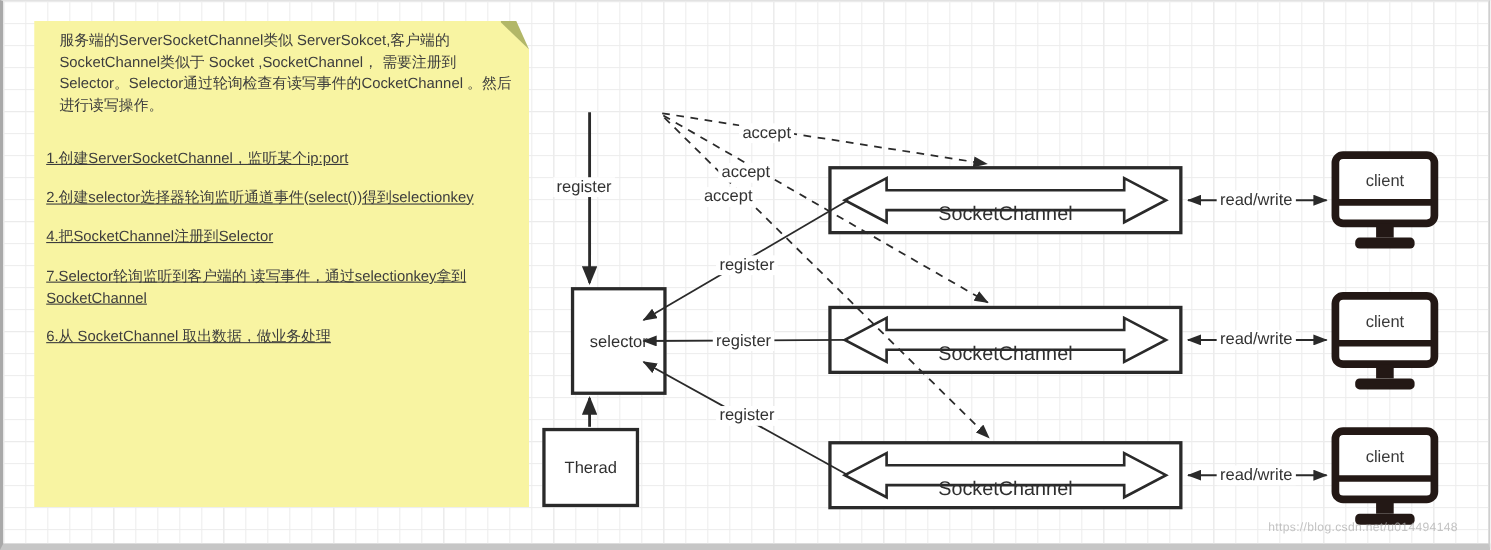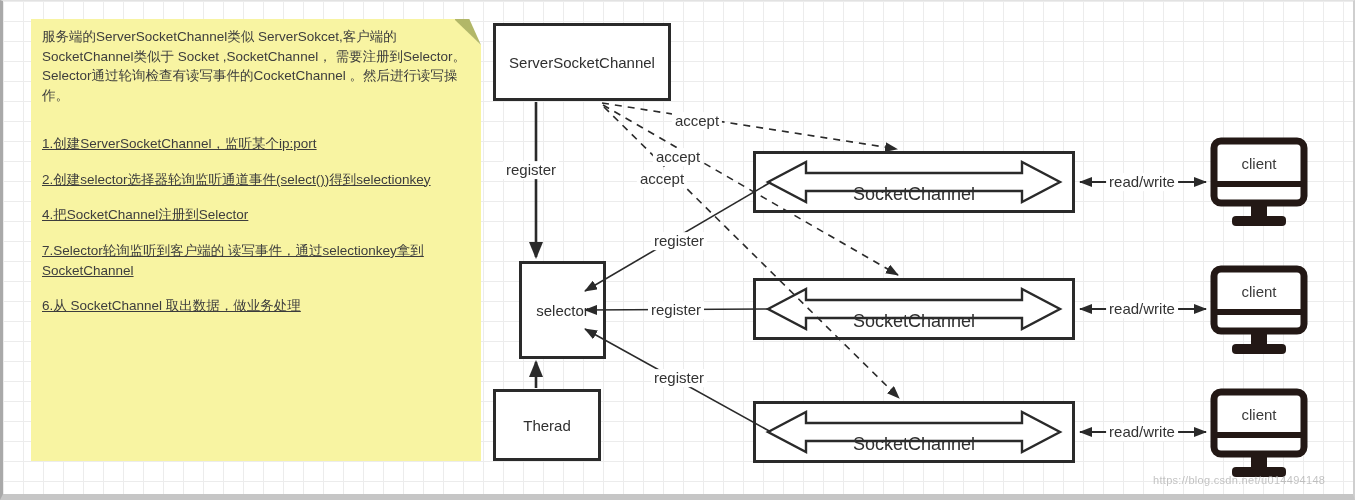--- a/index.html
+++ b/index.html
@@ -29,21 +29,21 @@
     background:#f8f4a2;
     clip-path:polygon(0 0, 424px 0, 450px 26px, 450px 442px, 0 442px);
     padding:8px 11px 0 11px;
     font-size:13.5px;line-height:1.46;color:#3d3d3d;
   }
   .note-fold{
     position:absolute;left:452px;top:18px;width:26px;height:26px;z-index:2;
     background:#b2b768;
     clip-path:polygon(0 0, 55% 0, 100% 100%, 0 4%);
   }
-  .note p{margin:0 0 28px 0;}
+  .note p{margin:0 0 28px 12px;}
   .note ul{list-style:none;margin:0;padding:0;}
   .note li{margin:16px 0 14px 0;text-decoration:underline;}
   
   .dbox{
     position:absolute;z-index:2;background:#fff;border:3px solid #2a2a2a;
     display:flex;align-items:center;justify-content:center;
     font-size:15px;color:#2f2f2f;text-align:center;
   }
   .chan{
     position:absolute;z-index:2;background:#fff;border:3px solid #2a2a2a;
@@ -77,27 +77,24 @@
     <ul>
       <li>1.创建ServerSocketChannel，监听某个ip:port</li>
       <li>2.创建selector选择器轮询监听通道事件(select())得到selectionkey</li>
       <li>4.把SocketChannel注册到Selector</li>
       <li>7.Selector轮询监听到客户端的 读写事件，通过selectionkey拿到SocketChannel</li>
       <li>6.从 SocketChannel 取出数据，做业务处理</li>
     </ul>
   </div>
   <div class="note-fold"></div>
 
-  <div class="dbox" style="left:490px;top:22px;width:178px;height:78px;">
-    <span>ServerSocketChannel</span>
-  </div>
   <div class="dbox" style="left:516px;top:260px;width:87px;height:98px;">
     <span>selector</span>
   </div>
-  <div class="dbox" style="left:490px;top:388px;width:108px;height:72px;">
+  <div class="dbox" style="left:490px;top:388px;width:88px;height:72px;">
     <span>Therad</span>
   </div>
 
   <div class="chan" style="top:150px;">
     <svg viewBox="0 0 316 56">
       <polygon points="12,28 50,8 50,19 266,19 266,8 304,28 266,48 266,37 50,37 50,48" fill="#ffffff" stroke="#2a2a2a" stroke-width="2.4"></polygon>
     </svg>
     <div class="chan-label">SocketChannel</div>
   </div>
   <div class="chan" style="top:277px;">

